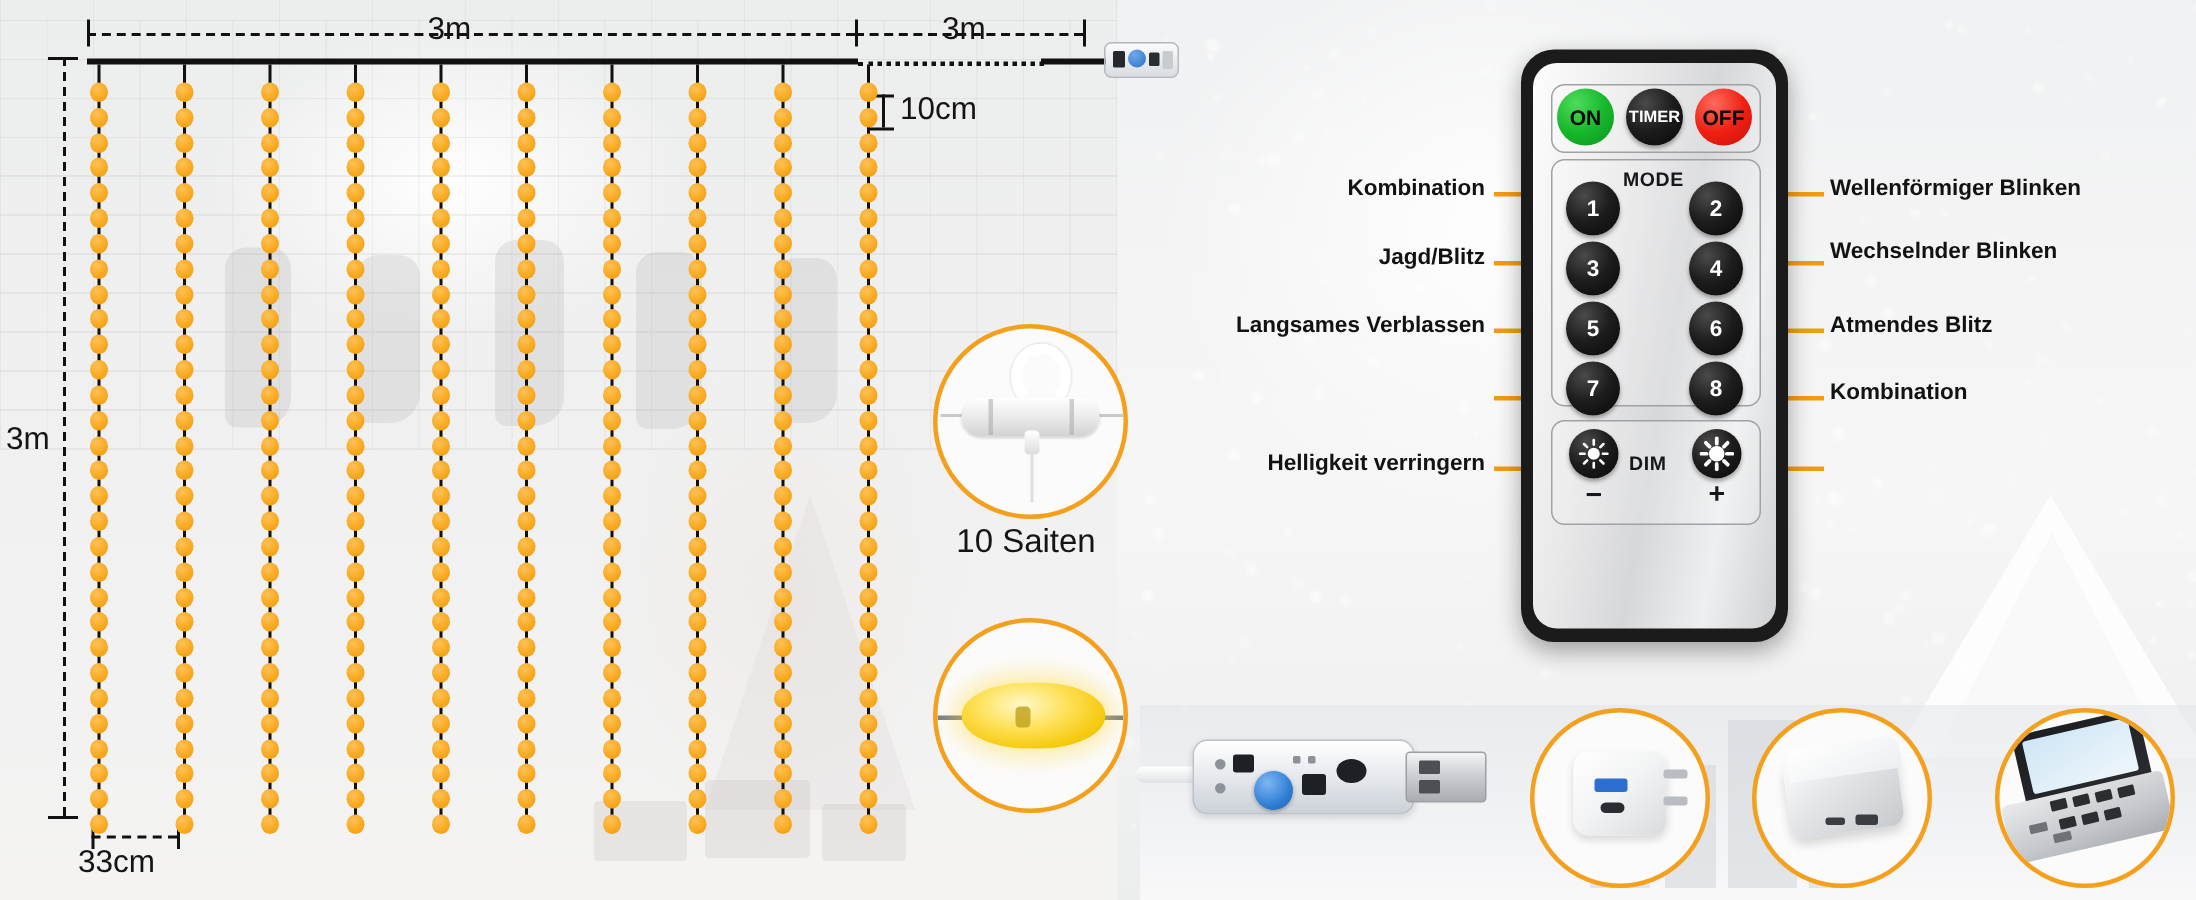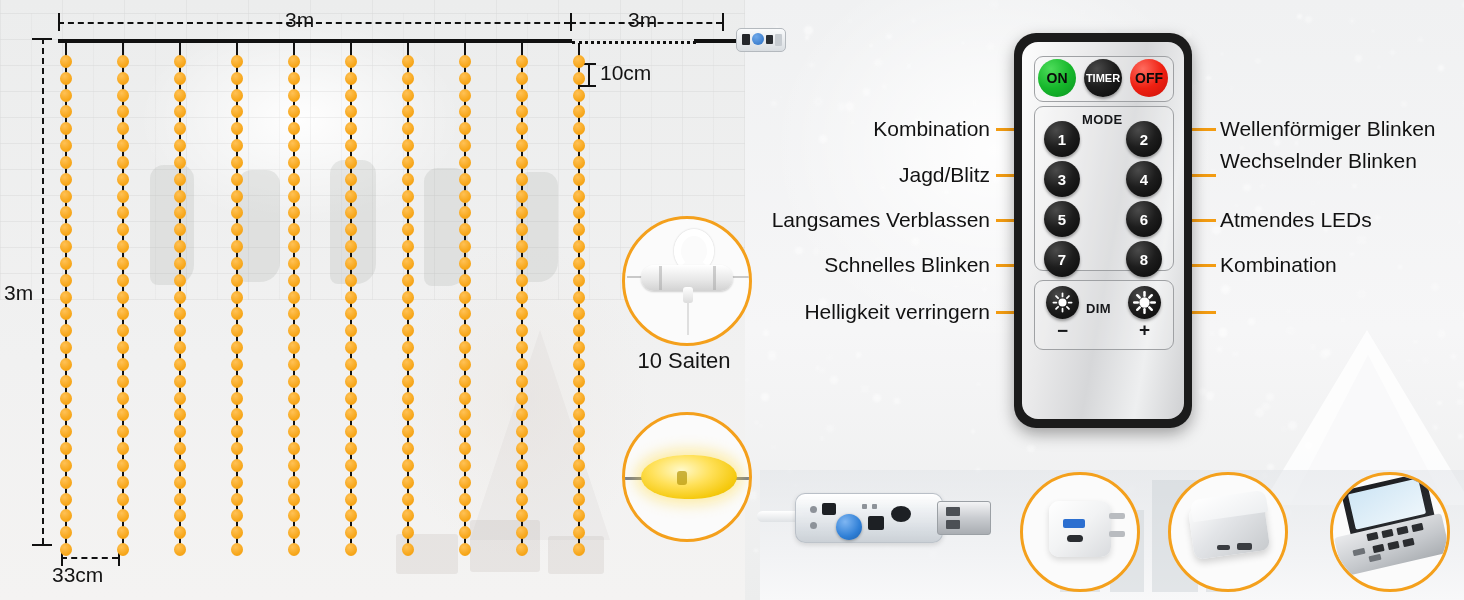--- a/index.html
+++ b/index.html
@@ -109,21 +109,21 @@
   .rbtn{position:absolute;border-radius:50%;display:flex;align-items:center;justify-content:center;
      font-weight:bold;user-select:none;}
   .rbtn.dark{background:radial-gradient(circle at 34% 26%, #4a4a4a 0%, #1d1d1d 48%, #080808 100%);
      color:#fff;box-shadow:0 2px 3px rgba(0,0,0,.35);}
   .rbtn.green{background:radial-gradient(circle at 34% 26%, #4ddc5a 0%, #16b72b 52%, #0a9420 100%);color:#0a0a0a;}
   .rbtn.red{background:radial-gradient(circle at 34% 26%, #ff6b5e 0%, #ee2012 52%, #cc1007 100%);color:#0a0a0a;}
   .rlabel{position:absolute;font-size:13px;font-weight:bold;color:#16171a;letter-spacing:.4px;}
   .rsign{position:absolute;font-size:19px;font-weight:bold;color:#16171a;}
 
   
-  .callout{position:absolute;font-size:21px;color:#121212;white-space:nowrap;}
+  .callout{position:absolute;font-size:15px;color:#121212;white-space:nowrap;font-weight:bold;}
   .callout.r-align{text-align:right;}
   .lead{position:absolute;height:3px;background:#f39c12;}
 
   
   #usb-dongle{position:absolute;left:795px;top:485px;width:200px;height:62px;}
   .dongle-shell{position:absolute;left:0;top:8px;width:146px;height:48px;border-radius:10px;
      background:linear-gradient(180deg,rgba(255,255,255,.97),rgba(226,230,234,.93) 55%,rgba(200,206,212,.95));
      border:1px solid rgba(183,190,197,.9);box-shadow:0 2px 5px rgba(0,0,0,.13);}
   .dongle-cable{position:absolute;left:-38px;top:26px;width:46px;height:11px;border-radius:6px;
      background:linear-gradient(180deg,#fff,#dfe2e5);}
@@ -785,26 +785,25 @@
 
   <div class="lead" style="left:1148px;top:128px;width:68px;"></div>
   <div class="lead" style="left:1148px;top:174px;width:68px;"></div>
   <div class="lead" style="left:1148px;top:219px;width:68px;"></div>
   <div class="lead" style="left:1148px;top:264px;width:68px;"></div>
   <div class="lead" style="left:1152px;top:311px;width:64px;"></div>
 
   <div class="callout r-align" style="left:596px;top:117px;width:394px;">Kombination</div>
   <div class="callout r-align" style="left:596px;top:208px;width:394px;">Langsames Verblassen</div>
   <div class="callout r-align" style="left:596px;top:163px;width:394px;">Jagd/Blitz</div>
-  <div class="callout r-align" style="left:596px;top:253px;width:394px;">Schnelles Blinken</div>
   <div class="callout" style="left:1220px;top:117px;">Wellenförmiger Blinken</div>
 
   <div class="callout r-align" style="left:596px;top:300px;width:394px;">Helligkeit verringern</div>
-  <div class="callout" style="left:1220px;top:149px;">Wechselnder Blinken</div>
-  <div class="callout" style="left:1220px;top:208px;">Atmendes LEDs</div>
+  <div class="callout" style="left:1220px;top:159px;">Wechselnder Blinken</div>
+  <div class="callout" style="left:1220px;top:208px;">Atmendes Blitz</div>
   <div class="callout" style="left:1220px;top:253px;">Kombination</div>
 
   <div id="remote">
     <div id="remote-face">
 
       <div class="panel" style="left:12px;top:14px;width:138px;height:44px;"></div>
       <div class="rbtn green" style="left:16px;top:17px;width:38px;height:38px;font-size:14px;">ON</div>
       <div class="rbtn dark" style="left:62px;top:17px;width:38px;height:38px;font-size:11px;">TIMER</div>
       <div class="rbtn red" style="left:108px;top:17px;width:38px;height:38px;font-size:14px;">OFF</div>
 

